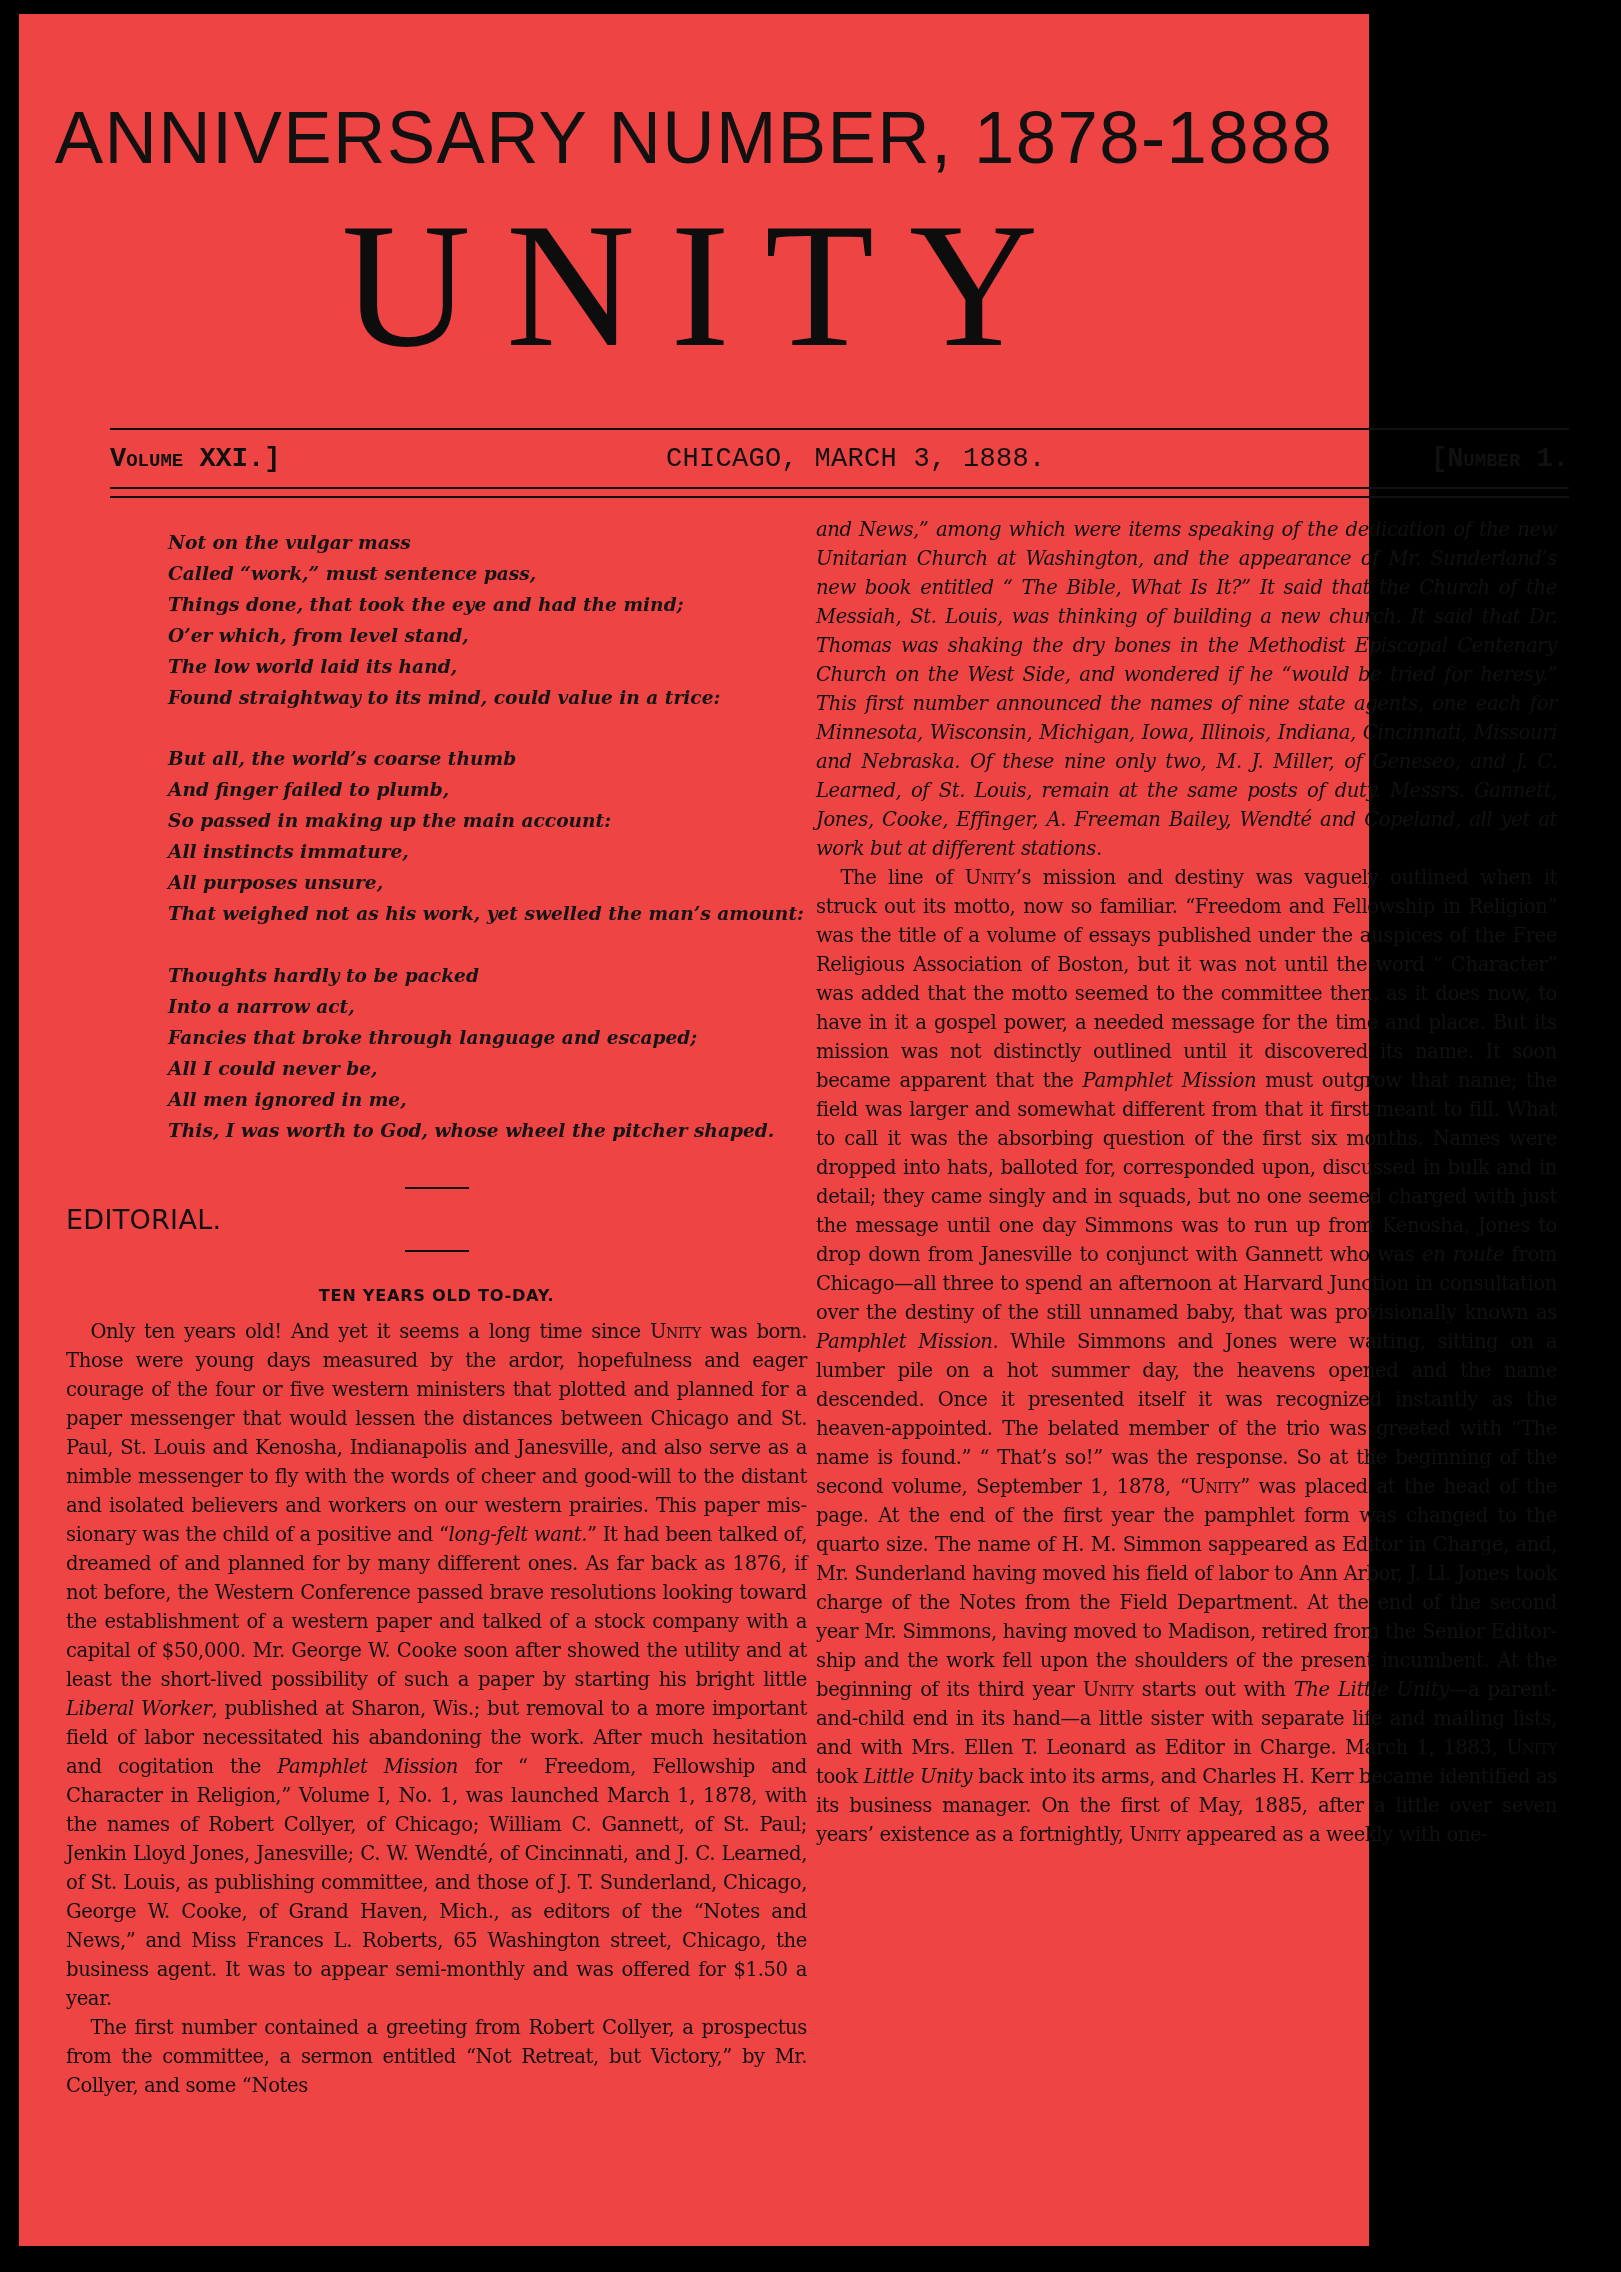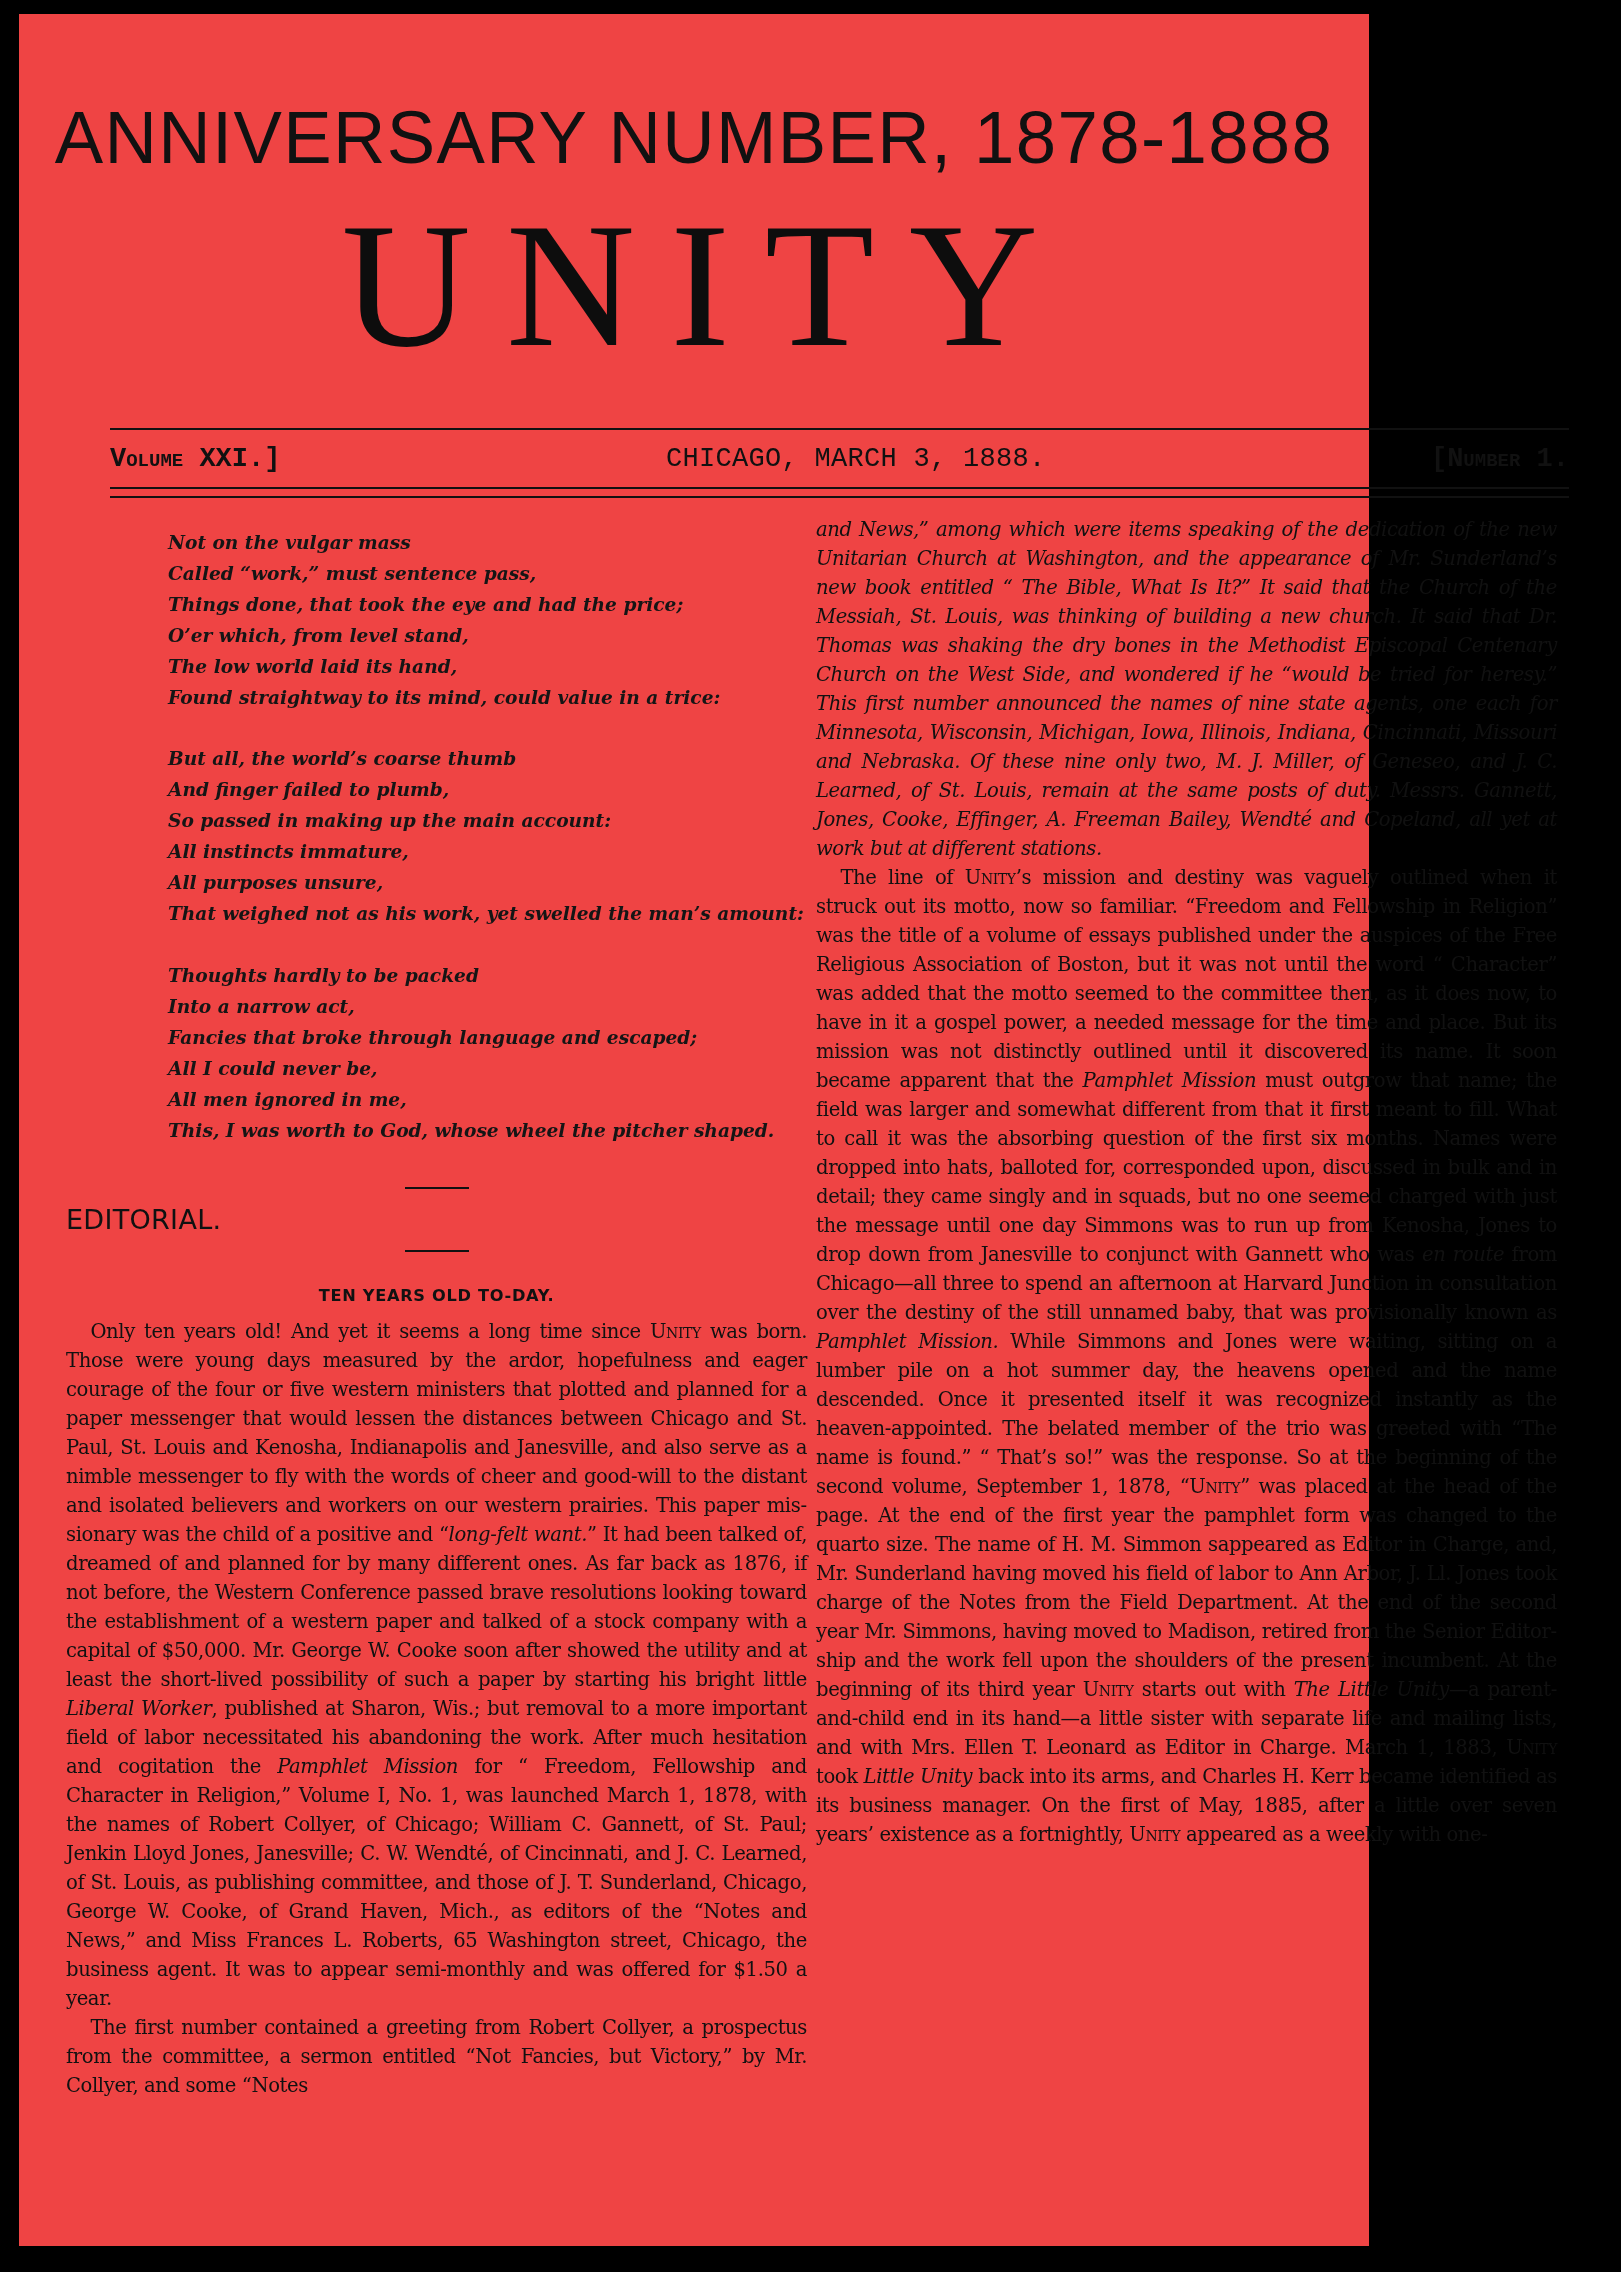--- a/index.html
+++ b/index.html
@@ -81,21 +81,21 @@
     <span class="num">[Number 1.</span>
   </div>
   <div class="rule r2"></div>
   <div class="rule r3"></div>
 
   <div class="col col-left">
     <div class="poem">
       <div class="stanza">
         <div class="line">Not on the vulgar mass</div>
         <div class="line">Called “work,” must sentence pass,</div>
-        <div class="line">Things done, that took the eye and had the price;</div>
+        <div class="line">Things done, that took the eye and had the mind;</div>
         <div class="line">O’er which, from level stand,</div>
         <div class="line">The low world laid its hand,</div>
         <div class="line">Found straightway to its mind, could value in a trice:</div>
       </div>
       <div class="stanza">
         <div class="line">But all, the world’s coarse thumb</div>
         <div class="line">And finger failed to plumb,</div>
         <div class="line">So passed in making up the main account:</div>
         <div class="line">All instincts immature,</div>
         <div class="line">All purposes unsure,</div>
@@ -111,21 +111,21 @@
       </div>
     </div>
 
     <div class="ed-rule top"></div>
     <div class="section-head">EDITORIAL.</div>
     <div class="ed-rule"></div>
     <div class="sub-head">TEN YEARS OLD TO-DAY.</div>
 
     <div class="body-text">
         <p>Only ten years old!  And yet it seems a long time since <span class="sc">Unity</span> was born.  Those were young days measured by the ardor, hopefulness and eager courage of the four or five western ministers that plotted and planned for a paper mes­senger that would lessen the distances between Chicago and St. Paul, St. Louis and Kenosha, Indianapolis and Janes­ville, and also serve as a nimble messenger to fly with the words of cheer and good-will to the distant and isolated be­lievers and workers on our western prairies. This paper mis­sionary was the child of a positive and “<i>long-felt want.</i>”  It had been talked of, dreamed of and planned for by many dif­ferent ones. As far back as 1876, if not before, the Western Conference passed brave resolutions looking toward the es­tablishment of a western paper and talked of a stock com­pany with a capital of $50,000. Mr. George W. Cooke soon after showed the utility and at least the short-lived possi­bility of such a paper by starting his bright little <i>Liberal Worker</i>, published at Sharon, Wis.; but removal to a more important field of labor necessitated his abandoning the work.  After much hesitation and cogitation the <i>Pamphlet Mission</i> for “ Freedom, Fellowship and Character in Relig­ion,” Volume I, No. 1, was launched March 1, 1878, with the names of Robert Collyer, of Chicago; William C. Gan­nett, of St. Paul; Jenkin Lloyd Jones, Janesville; C. W. Wendté, of Cincinnati, and J. C. Learned, of St. Louis, as publishing committee, and those of J. T. Sunderland, Chi­cago, George W. Cooke, of Grand Haven, Mich., as editors of the “Notes and News,” and Miss Frances L. Roberts, 65 Washington street, Chicago, the business agent.  It was to appear semi-monthly and was offered for $1.50 a year.</p>
-        <p>The first number contained a greeting from Robert Coll­yer, a prospectus from the committee, a sermon entitled “Not Fancies, but Victory,” by Mr. Collyer, and some “Notes</p>
+        <p>The first number contained a greeting from Robert Coll­yer, a prospectus from the committee, a sermon entitled “Not Retreat, but Victory,” by Mr. Collyer, and some “Notes</p>
       </div>
   </div>
 
   <div class="col col-right">
     <div class="body-text">
         <p class="cont">and News,” among which were items speaking of the dedi­cation of the new Unitarian Church at Washington, and the appearance of Mr. Sunderland’s new book entitled “ The Bible, What Is It?”  It said that the Church of the Mes­siah, St. Louis, was thinking of building a new church.  It said that Dr. Thomas was shaking the dry bones in the Methodist Episcopal Centenary Church on the West Side, and wondered if he “would be tried for heresy.”  This first number announced the names of nine state agents, one each for Minnesota, Wisconsin, Michigan, Iowa, Illinois, Indiana, Cincinnati, Missouri and Nebraska.  Of these nine only two, M. J. Miller, of Geneseo, and J. C. Learned, of St. Louis, remain at the same posts of duty.  Messrs. Gan­nett, Jones, Cooke, Effinger, A. Freeman Bailey, Wendté and Copeland, all yet at work but at different stations.</p>
         <p>The line of <span class="sc">Unity</span>’s mission and destiny was vaguely outlined when it struck out its motto, now so familiar. “Freedom and Fellowship in Religion” was the title of a volume of essays published under the auspices of the Free Religious Association of Boston, but it was not until the word “ Character” was added that the motto seemed to the committee then, as it does now, to have in it a gospel power, a needed message for the time and place.  But its mis­sion was not distinctly outlined until it discovered its name. It soon became apparent that the <i>Pamphlet Mission</i> must outgrow that name; the field was larger and somewhat dif­ferent from that it first meant to fill.  What to call it was the absorbing question of the first six months.  Names were dropped into hats, balloted for, corresponded upon, dis­cussed in bulk and in detail; they came singly and in squads, but no one seemed charged with just the message until one day Simmons was to run up from Kenosha, Jones to drop down from Janesville to conjunct with Gannett who was <i>en route</i> from Chicago—all three to spend an afternoon at Harvard Junction in consultation over the destiny of the still unnamed baby, that was provisionally known as <i>Pam­phlet Mission.</i>  While Simmons and Jones were waiting, sitting on a lumber pile on a hot summer day, the heavens opened and the name descended.  Once it presented itself it was recognized instantly as the heaven-appointed.  The belated member of the trio was greeted with “The name is found.”  “ That’s so!” was the response.  So at the begin­ning of the second volume, September 1, 1878, “<span class="sc">Unity</span>” was placed at the head of the page.  At the end of the first year the pamphlet form was changed to the quarto size. The name of H. M. Simmon sappeared as Editor in Charge, and, Mr. Sunderland having moved his field of labor to Ann Arbor, J. Ll. Jones took charge of the Notes from the Field Department.  At the end of the second year Mr. Simmons, having moved to Madison, retired from the Senior Editor­ship and the work fell upon the shoulders of the present incumbent.  At the beginning of its third year <span class="sc">Unity</span> starts out with <i>The Little Unity</i>—a parent-and-child end in its hand—a little sister with separate life and mailing lists, and with Mrs. Ellen T. Leonard as Editor in Charge.  March 1, 1883, <span class="sc">Unity</span> took <i>Little Unity</i> back into its arms, and Charles H. Kerr became identified as its business manager. On the first of May, 1885, after a little over seven years’ exist­ence as a fortnightly, <span class="sc">Unity</span> appeared as a weekly with one-</p>
       </div>
   </div>
 

